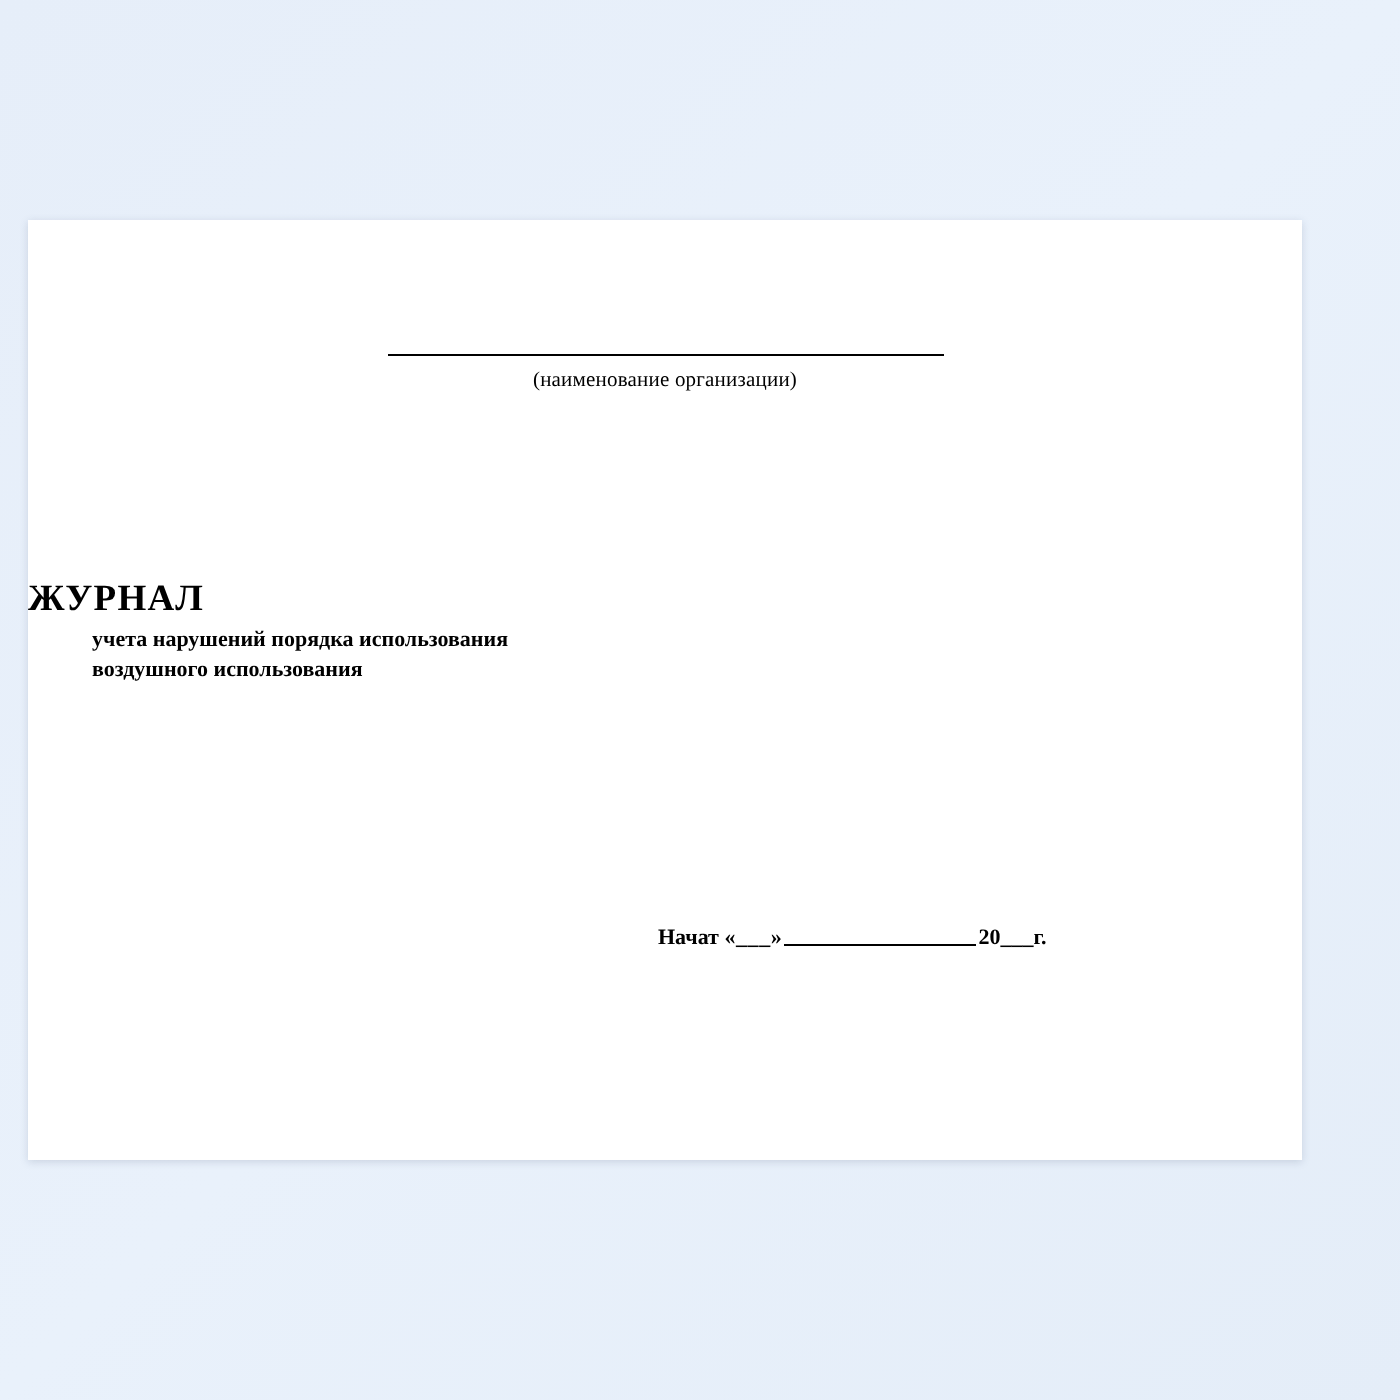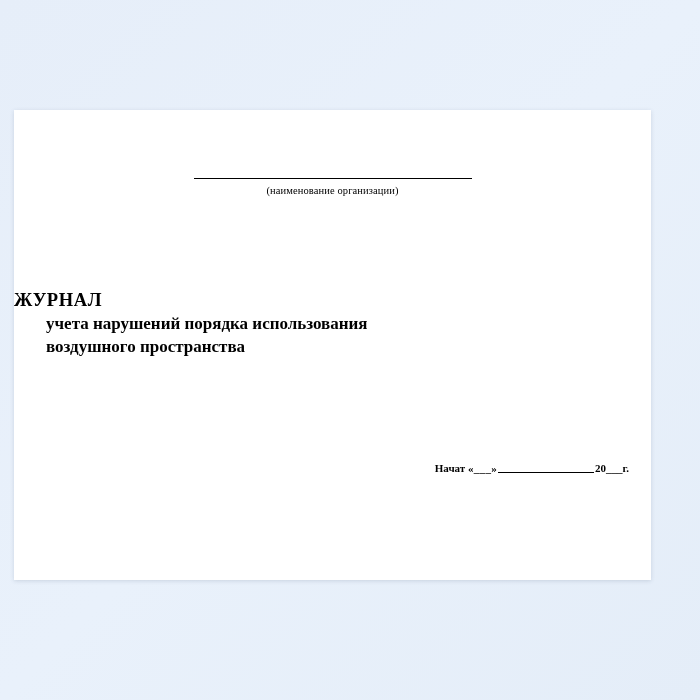--- a/index.html
+++ b/index.html
@@ -55,32 +55,32 @@
     top: 178px;
     text-align: left;
   }
   .title-main {
     font-size: 18.5px;
     font-weight: bold;
     letter-spacing: 0.6px;
     line-height: 1.32;
   }
   .title-sub {
-    font-size: 17px;
+    font-size: 11px;
     font-weight: bold;
     line-height: 1.28;
     margin-top: 1px;
     padding-left: 32px;
   }
   .dates-block {
     position: absolute;
     right: 22px;
     top: 352px;
     width: 300px;
-    text-align: right;
+    text-align: left;
     font-size: 11px;
     font-weight: bold;
   }
   .date-row {
     margin-bottom: 13px;
     white-space: nowrap;
   }
   .date-label {
     font-weight: bold;
   }
@@ -103,21 +103,21 @@
   <div id="page">
 
     <div class="org-block">
       <div class="org-line"></div>
       <div class="org-caption">(наименование организации)</div>
     </div>
 
     <div class="title-block">
       <div class="title-main">ЖУРНАЛ</div>
       <div class="title-sub">учета нарушений порядка использования</div>
-      <div class="title-sub">воздушного пространства</div>
+      <div class="title-sub">воздушного использования</div>
     </div>
 
     <div class="dates-block">
       <div class="date-row">
         <span class="date-label">Начат</span>
         <span class="date-quotes">«___»</span><span class="date-fill"></span><span>20___г.</span>
       </div>
     </div>
 
   </div>

